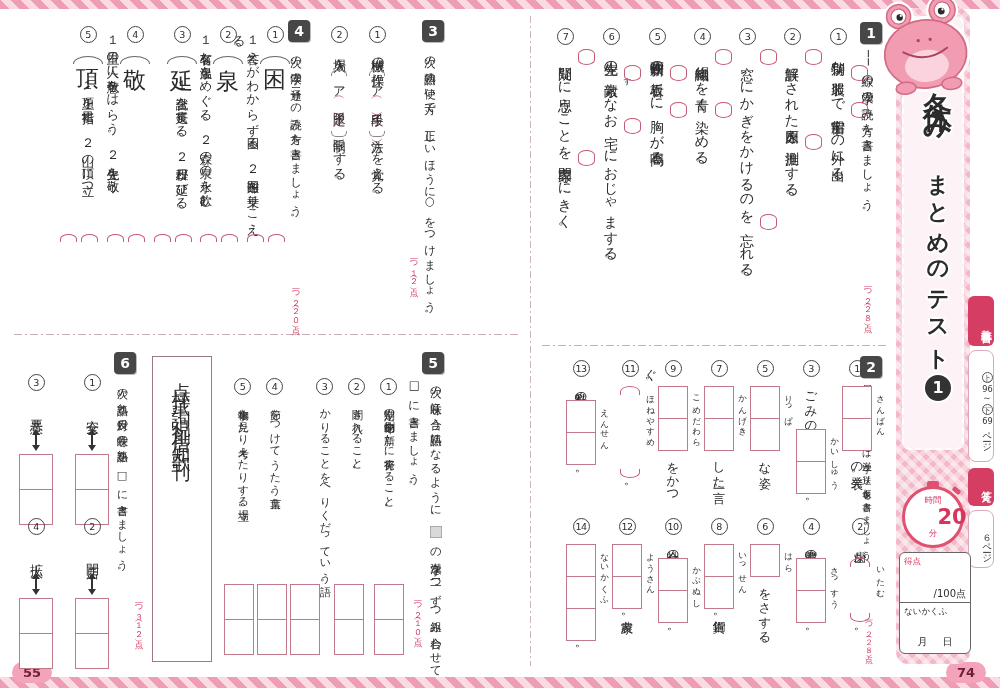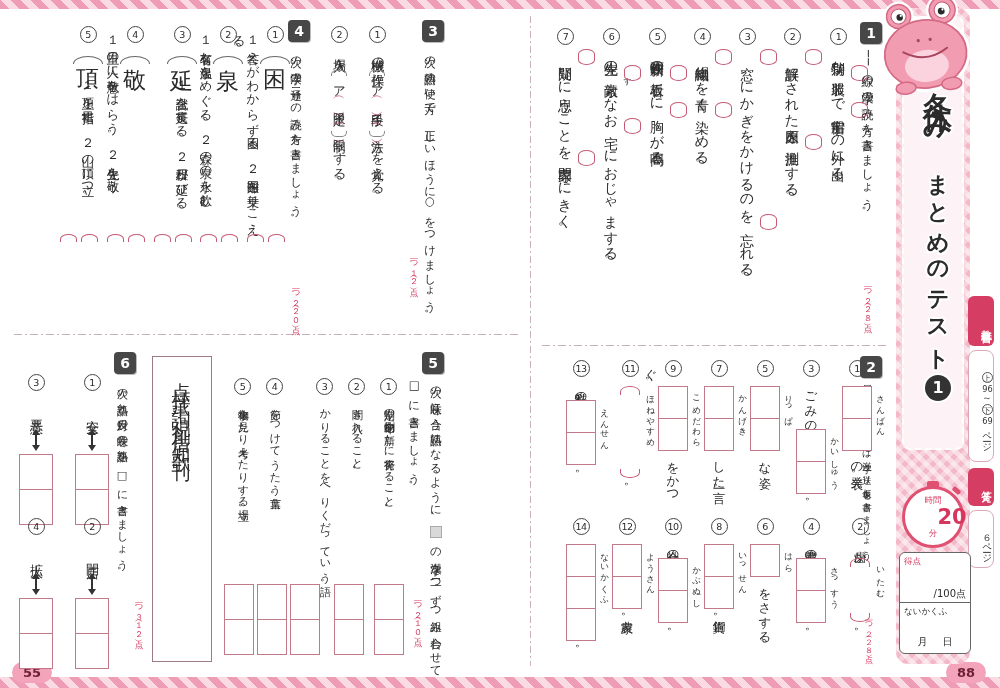--- a/index.html
+++ b/index.html
@@ -173,21 +173,21 @@
   .cell6 + .cell6 { margin-top:-1px; }
 </style>
 </head>
 <body>
 
 <div class="abs stripe top"></div>
 <div class="abs stripe bottom"></div>
 <div class="abs gutter"></div>
 <div class="abs hdivider" style="left:542px;top:345px;width:346px;"></div>
 <div class="abs hdivider" style="left:14px;top:334px;width:506px;"></div>
-<div class="abs pgbadge" style="left:946px;top:662px;">88</div>
+<div class="abs pgbadge" style="left:946px;top:662px;">74</div>
 <div class="abs pgbadge" style="left:12px;top:662px;">55</div>
 
 <div class="abs banner"></div>
 <div class="abs banner-inner"></div>
 <div class="abs titlebox v">
   <span class="t1">冬休み</span>
   <span class="t2">まとめのテスト</span>
   <span class="tbadge">1</span>
 </div>
 <svg class="abs frog" viewBox="0 0 106 98">

